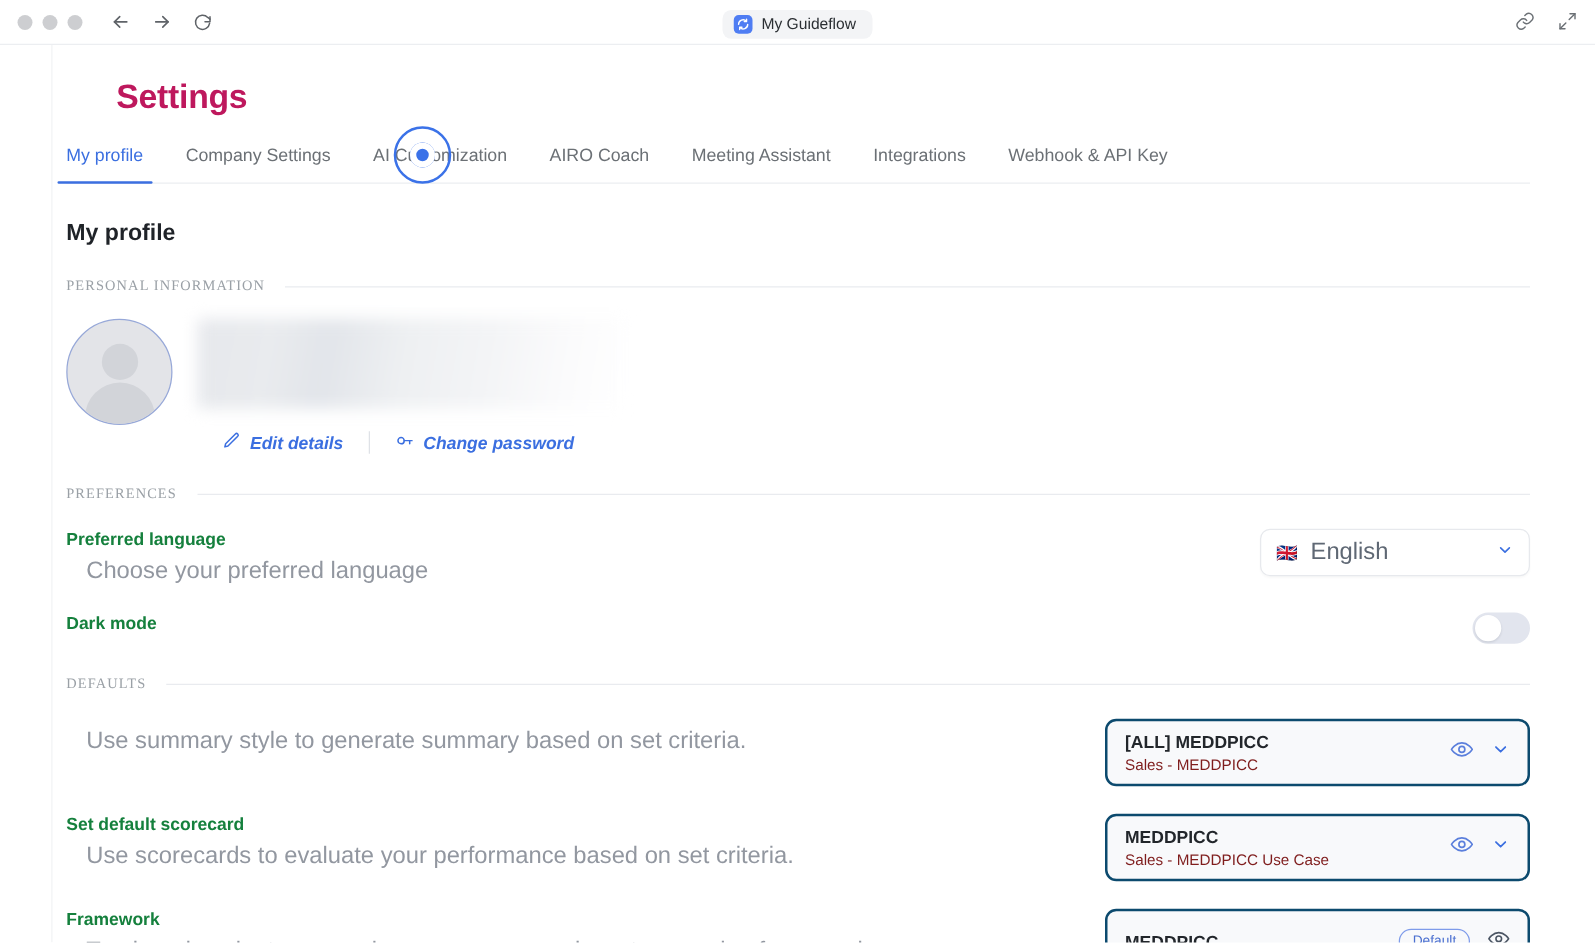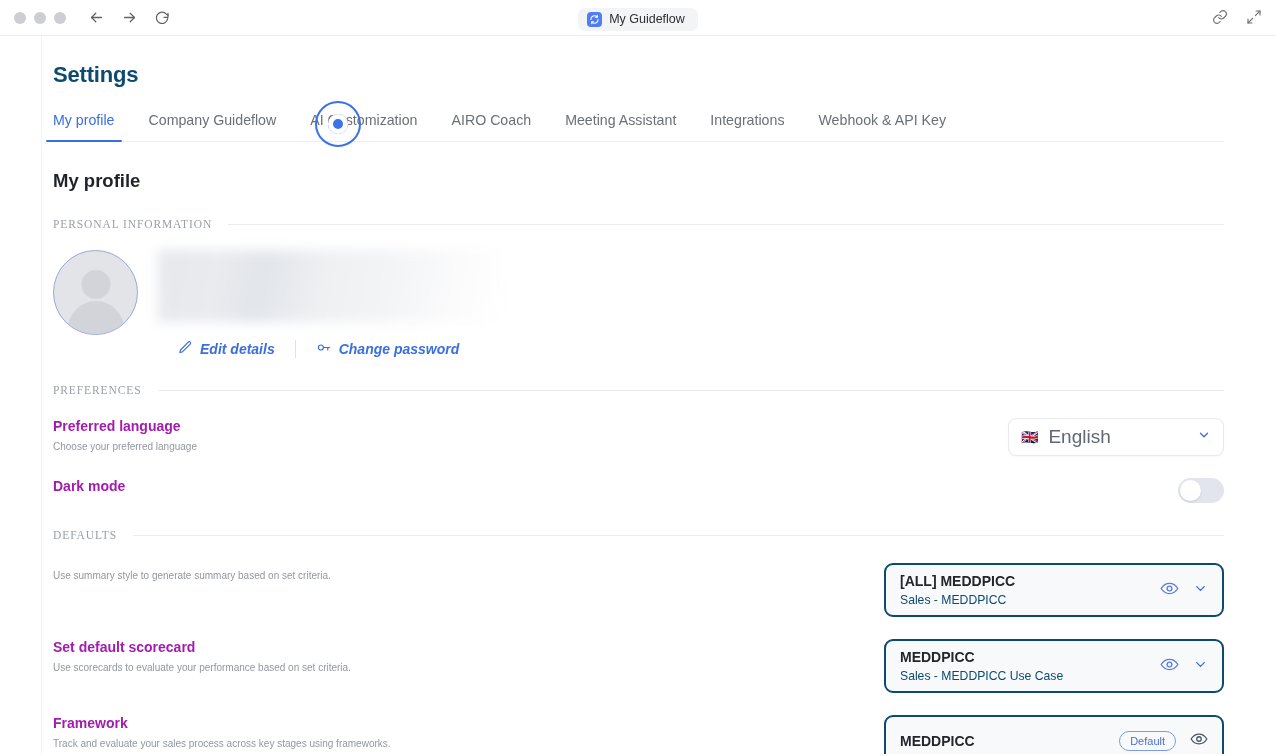--- a/index.html
+++ b/index.html
@@ -50,21 +50,21 @@
     height: 718px;
     background: #fff;
     overflow: hidden;
   }
   .leftrule {
     position: absolute; left: 41px; top: 0; bottom: 0;
     width: 1px; background: #f2f3f5;
   }
   .content { padding: 26px 52px 0 53px; position: relative; }
   .page-title {
-    font-size: 22px; font-weight: bold; color: #0c4a6e; letter-spacing: -0.2px;
+    font-size: 27px; font-weight: bold; color: #be185d; letter-spacing: -0.2px; margin-left: 40px;
   }
   
   .tabs {
     display: flex; gap: 0; margin-top: 24px;
     border-bottom: 1px solid #eceef1;
   }
   .tab {
     font-size: 14.2px; color: #6b7075;
     padding: 0 0 13px 0; margin-right: 34px;
     position: relative; white-space: nowrap;
@@ -124,24 +124,24 @@
     color: #3b6fe0; font-size: 14px; font-weight: bold;
     cursor: pointer;
   }
   .vdiv { width: 1px; height: 18px; background: #dfe2e7; margin: 0 20px; }
   
   .setting {
     display: flex; align-items: flex-start; justify-content: space-between;
     margin-top: 22px;
   }
   .setting-text .s-title {
-    font-size: 14px; font-weight: bold; color: #a21caf;
+    font-size: 14px; font-weight: bold; color: #15803d;
   }
   .setting-text .s-desc {
-    font-size: 10px; color: #9297a0; margin-top: 7px;
+    font-size: 19px; color: #9297a0; margin-top: 7px; margin-left: 16px;
   }
   .setting-ctl { flex: none; }
   
   .lang-select {
     width: 216px; height: 38px;
     border: 1px solid #e7e9ed; border-radius: 8px;
     background: #fff;
     display: flex; align-items: center; padding: 0 12px;
     gap: 10px; cursor: pointer;
     box-shadow: 0 1px 2px rgba(16,24,40,0.03);
@@ -160,21 +160,21 @@
   }
   
   .dcard {
     width: 340px; min-height: 52px;
     background: #f8f9fb; border: 2px solid #0c4a6e; border-radius: 9px;
     display: flex; align-items: center; padding: 8px 14px;
     cursor: pointer;
   }
   .dcard-texts { flex: 1; min-width: 0; }
   .dcard-title { font-size: 14px; font-weight: bold; color: #22262b; }
-  .dcard-sub { font-size: 12.2px; color: #0c4a6e; margin-top: 4px; }
+  .dcard-sub { font-size: 12.2px; color: #7f1d1d; margin-top: 4px; }
   .dcard-icons { display: flex; align-items: center; gap: 14px; color: #5b7fdc; flex: none; }
   .badge {
     border: 1px solid #7e9bea; color: #4a6fd0;
     border-radius: 11px; font-size: 11px; padding: 3px 10px;
     white-space: nowrap;
   }
   .chev { color: #3b6fe0; }
   
   .click-ring {
     position: absolute; width: 46px; height: 46px; border-radius: 50%;
@@ -249,21 +249,21 @@
 </div>
 
 <div class="page">
   <div class="leftrule"></div>
 
   <div class="content">
     <div class="page-title">Settings</div>
 
     <div class="tabs">
       <div class="tab active">My profile</div>
-      <div class="tab">Company Guideflow</div>
+      <div class="tab">Company Settings</div>
       <div class="tab">AI Customization</div>
       <div class="tab">AIRO Coach</div>
       <div class="tab">Meeting Assistant</div>
       <div class="tab">Integrations</div>
       <div class="tab">Webhook &amp; API Key</div>
     </div>
 
     <div class="section-title">My profile</div>
 
     <div class="group">

